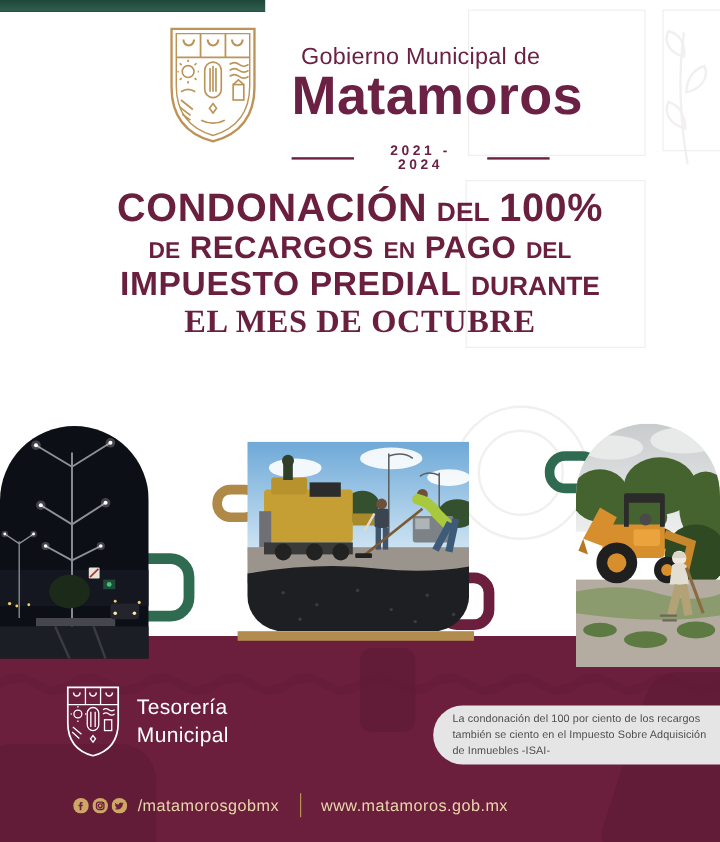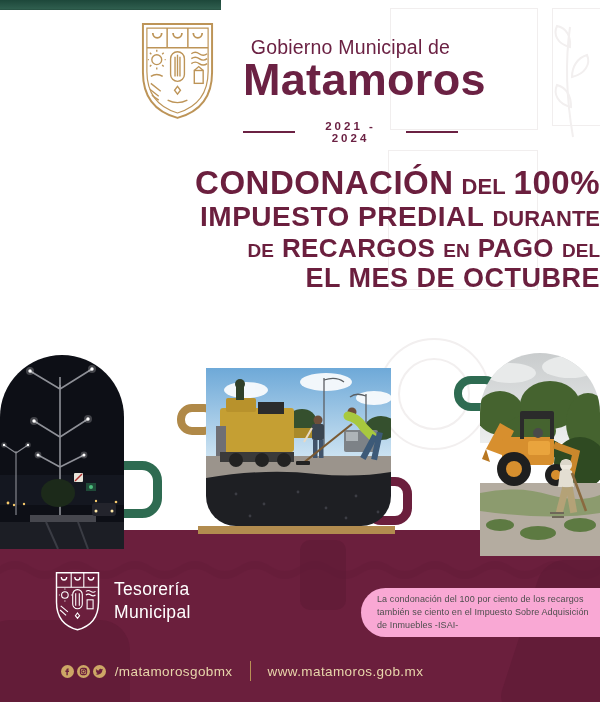--- a/index.html
+++ b/index.html
@@ -21,21 +21,21 @@
   .shield-gold { position:absolute; left:138px; top:5px; width:79px; height:99px; color:#bd9457; }
   .shield-white { color:#ffffff; }
   .header-text { position:absolute; left:243px; top:20px; width:215px; text-align:center; }
   .gov-line { font-size:19.5px; color:#6b2143; letter-spacing:.2px; font-weight:400; }
   .gov-name { font-size:45px; color:#6b2143; font-weight:800; letter-spacing:.3px; margin-top:-3px; line-height:1.05; }
   .years-row { display:flex; align-items:center; justify-content:center; gap:9px; margin-top:17px; }
   .years-line { width:52px; height:2px; background:#6b2143; }
   .years { font-size:11.5px; color:#6b2143; font-weight:700; letter-spacing:3px; }
 
   
-  .headline { position:absolute; left:0; top:166px; width:600px; text-align:right; color:#6b1f3e; }
+  .headline { position:absolute; left:0; top:156px; width:600px; text-align:center; color:#6b1f3e; }
   .hl-row { line-height:1.0; margin-bottom:4px; white-space:nowrap; }
   .hl-row span { vertical-align:baseline; }
   .t-xl { font-size:33px; font-weight:800; letter-spacing:.5px; }
   .t-lg { font-size:28px; font-weight:800; letter-spacing:.5px; }
   .t-md { font-size:26px; font-weight:800; letter-spacing:.4px; }
   .t-sub { font-size:22px; font-weight:600; }
   .t-sm { font-size:19px; font-weight:600; }
   .gap { display:inline-block; width:8px; }
 
   
@@ -54,21 +54,21 @@
 
   
   .maroon { position:absolute; left:0; top:530px; width:600px; height:172px; background:#6b1f3d; z-index:1; }
   .maroon .pat { position:absolute; background:#5c1a34; opacity:.55; }
   .maroon svg.waves { position:absolute; left:0; top:24px; width:600px; height:40px; opacity:.5; }
 
   .dept { position:absolute; left:50px; top:571px; display:flex; align-items:center; gap:9px; z-index:4; }
   .dept .shield-white-box { width:55px; height:60px; }
   .dept-text { color:#ffffff; font-size:17.5px; line-height:1.3; font-weight:500; letter-spacing:.3px; }
 
-  .note-box { position:absolute; left:361px; top:588px; width:239px; height:49px; background:#f9a8d4;
+  .note-box { position:absolute; left:361px; top:588px; width:239px; height:49px; background:#e5e5e5;
     border-radius:25px 0 0 25px; z-index:4; padding:8px 8px 8px 16px; display:flex; flex-direction:column; justify-content:center; }
   .note-line { font-size:9px; color:#4e4e4e; line-height:1.42; letter-spacing:.1px; white-space:nowrap; }
 
   .footer-row { position:absolute; left:0; top:661px; width:484px; display:flex; align-items:center; justify-content:center; gap:9px; z-index:4; }
   .social-icons { display:flex; align-items:center; gap:3px; }
   .social-icons svg { display:block; }
   .handle, .site-url { color:#e8d6ab; font-size:13.5px; letter-spacing:.4px; font-weight:400; }
   .footer-divider { width:1px; height:20px; background:#b99055; margin:0 8px; }
 </style>
 </head>
@@ -133,27 +133,27 @@
         <div class="years-line"></div>
       </div>
     </div>
   </div>
 
   <div class="headline">
     <div class="hl-row">
       <span class="t-xl">CONDONACIÓN</span><span class="gap"></span><span class="t-sub">DEL</span><span class="gap"></span><span class="t-xl">100%</span>
     </div>
     <div class="hl-row">
+      <span class="t-sm">DE</span><span class="gap"></span><span class="t-md">RECARGOS</span><span class="gap"></span><span class="t-sm">EN</span><span class="gap"></span><span class="t-md">PAGO</span><span class="gap"></span><span class="t-sm">DEL</span>
+    </div>
+    <div class="hl-row">
       <span class="t-lg">IMPUESTO PREDIAL</span><span class="gap"></span><span class="t-sub">DURANTE</span>
     </div>
     <div class="hl-row">
-      <span class="t-sm">DE</span><span class="gap"></span><span class="t-md">RECARGOS</span><span class="gap"></span><span class="t-sm">EN</span><span class="gap"></span><span class="t-md">PAGO</span><span class="gap"></span><span class="t-sm">DEL</span>
-    </div>
-    <div class="hl-row">
-      <span class="t-lg" style="font-size:27px;">EL MES DE OCTUBRE</span>
+      <span class="t-lg" style="font-size:27px;font-family:Liberation Serif, serif;">EL MES DE OCTUBRE</span>
     </div>
   </div>
 
   <div class="maroon">
     <svg class="waves" viewBox="0 0 600 40" preserveAspectRatio="none">
       <path d="M0 12 Q15 2 30 12 T60 12 T90 12 T120 12 T150 12 T180 12 T210 12 T240 12 T270 12 T300 12 T330 12 T360 12 T390 12 T420 12 T450 12 T480 12 T510 12 T540 12 T570 12 T600 12 V20 Q585 30 570 20 T540 20 T510 20 T480 20 T450 20 T420 20 T390 20 T360 20 T330 20 T300 20 T270 20 T240 20 T210 20 T180 20 T150 20 T120 20 T90 20 T60 20 T30 20 T0 20 Z" fill="#5c1a34" opacity=".55"></path>
     </svg>
     <div class="pat" style="left:-20px; top:90px; width:150px; height:120px; border-radius:30px;"></div>
     <div class="pat" style="left:520px; top:30px; width:120px; height:150px; border-radius:20px; transform:skewX(-18deg);"></div>
     <div class="pat" style="left:300px; top:10px; width:46px; height:70px; border-radius:10px;"></div>

